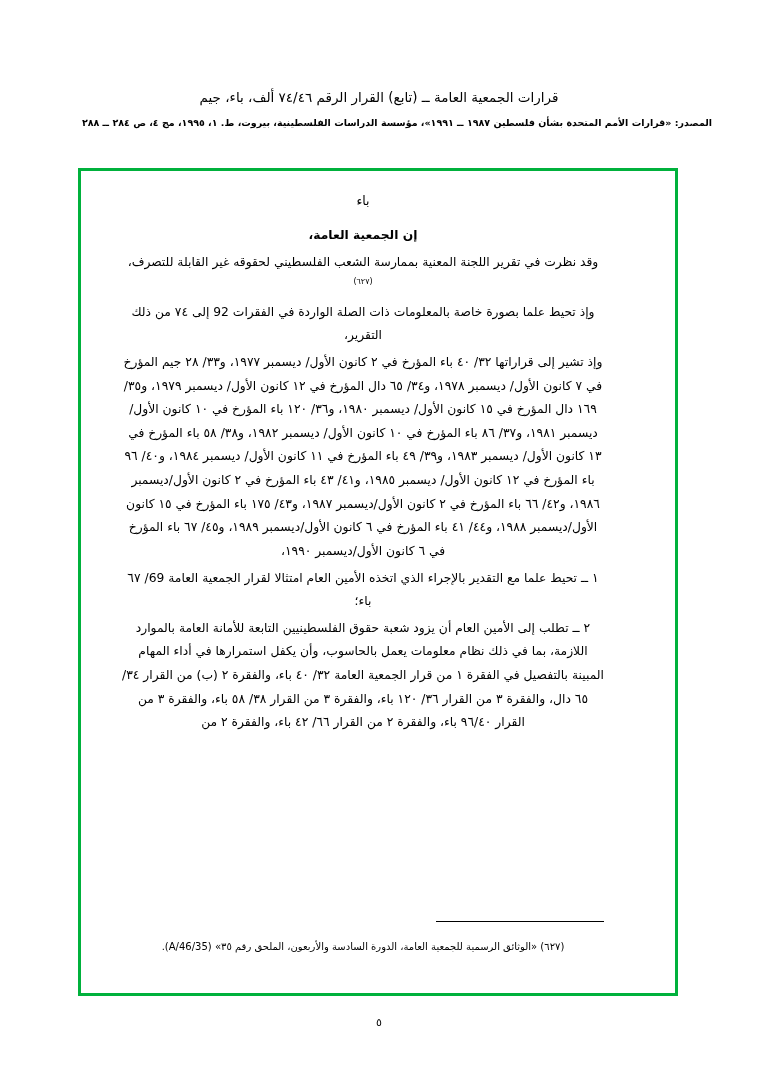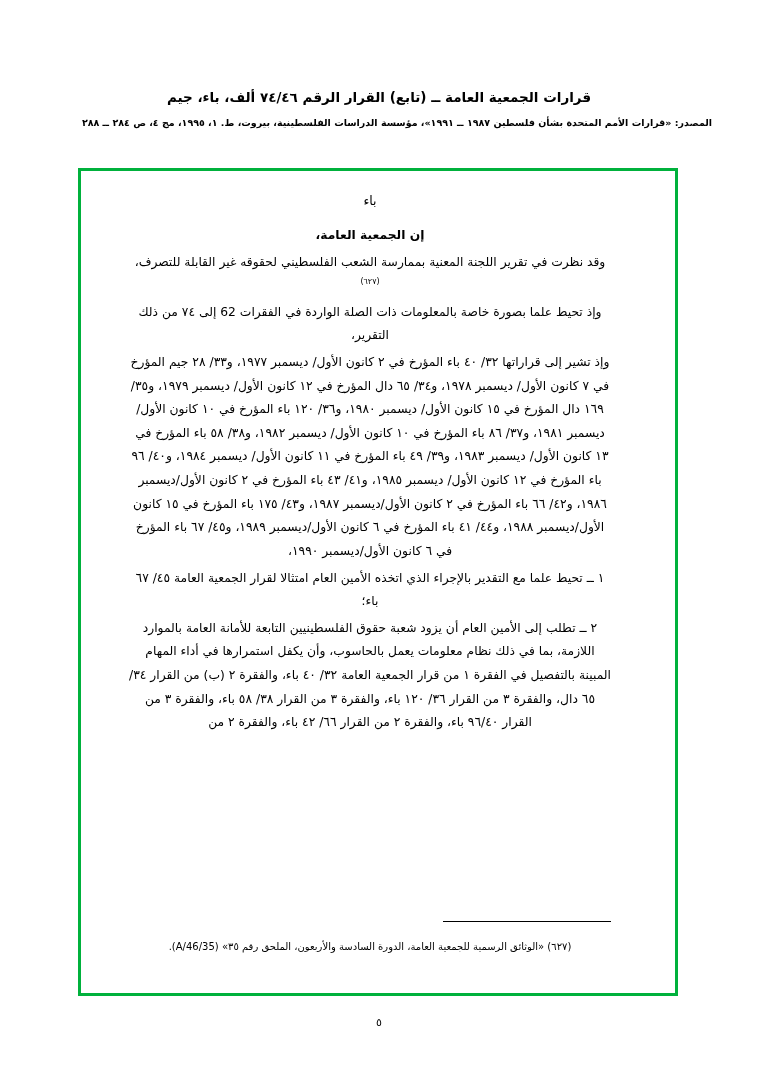--- a/index.html
+++ b/index.html
@@ -23,21 +23,21 @@
   }
   .header-block {
     position: absolute;
     top: 88px;
     left: 0;
     width: 758px;
     text-align: center;
   }
   .doc-title {
     font-size: 13.5px;
-    font-weight: bold;
+    font-weight: normal;
     letter-spacing: 0px;
     line-height: 1.4;
     direction: rtl;
   }
   .doc-source {
     margin-top: 9px;
     font-size: 9.5px;
     font-weight: bold;
     line-height: 1.4;
     direction: rtl;
@@ -49,21 +49,21 @@
     right: 80px;
     width: 600px;
     height: 828px;
     border: 3px solid #00b13c;
     box-sizing: border-box;
     background: #ffffff;
   }
   .frame-inner {
     position: absolute;
     top: 0;
-    right: 8px;
+    right: 15px;
     width: 100%;
     height: 100%;
     box-sizing: border-box;
     padding: 18px 56px 2px 56px;
   }
   .letter-mark {
     text-align: center;
     font-size: 12.5px;
     margin-top: 4px;
     margin-bottom: 16px;
@@ -131,23 +131,23 @@
   </div>
 
   <div class="frame">
     <div class="frame-inner">
 
       <div class="letter-mark">باء</div>
 
       <div class="body-text">
         <p class="para bold">إن الجمعية العامة،</p>
         <p class="para gap"><span>وقد نظرت في تقرير اللجنة المعنية بممارسة الشعب الفلسطيني لحقوقه غير القابلة للتصرف،</span><sup class="fn">(٦٢٧)</sup></p>
-        <p class="para gap">وإذ تحيط علما بصورة خاصة بالمعلومات ذات الصلة الواردة في الفقرات 62 إلى ٧٤ من ذلك التقرير،</p>
+        <p class="para gap">وإذ تحيط علما بصورة خاصة بالمعلومات ذات الصلة الواردة في الفقرات 92 إلى ٧٤ من ذلك التقرير،</p>
         <p class="para gap">وإذ تشير إلى قراراتها ٣٢/ ٤٠ باء المؤرخ في ٢ كانون الأول/ ديسمبر ١٩٧٧، و٣٣/ ٢٨ جيم المؤرخ في ٧ كانون الأول/ ديسمبر ١٩٧٨، و٣٤/ ٦٥ دال المؤرخ في ١٢ كانون الأول/ ديسمبر ١٩٧٩، و٣٥/ ١٦٩ دال المؤرخ في ١٥ كانون الأول/ ديسمبر ١٩٨٠، و٣٦/ ١٢٠ باء المؤرخ في ١٠ كانون الأول/ ديسمبر ١٩٨١، و٣٧/ ٨٦ باء المؤرخ في ١٠ كانون الأول/ ديسمبر ١٩٨٢، و٣٨/ ٥٨ باء المؤرخ في ١٣ كانون الأول/ ديسمبر ١٩٨٣، و٣٩/ ٤٩ باء المؤرخ في ١١ كانون الأول/ ديسمبر ١٩٨٤، و٤٠/ ٩٦ باء المؤرخ في ١٢ كانون الأول/ ديسمبر ١٩٨٥، و٤١/ ٤٣ باء المؤرخ في ٢ كانون الأول/ديسمبر ١٩٨٦، و٤٢/ ٦٦ باء المؤرخ في ٢ كانون الأول/ديسمبر ١٩٨٧، و٤٣/ ١٧٥ باء المؤرخ في ١٥ كانون الأول/ديسمبر ١٩٨٨، و٤٤/ ٤١ باء المؤرخ في ٦ كانون الأول/ديسمبر ١٩٨٩، و٤٥/ ٦٧ باء المؤرخ في ٦ كانون الأول/ديسمبر ١٩٩٠،</p>
-        <p class="para gap">١ ــ تحيط علما مع التقدير بالإجراء الذي اتخذه الأمين العام امتثالا لقرار الجمعية العامة ٤٥/ ٦٧ باء؛</p>
+        <p class="para gap">١ ــ تحيط علما مع التقدير بالإجراء الذي اتخذه الأمين العام امتثالا لقرار الجمعية العامة 69/ ٦٧ باء؛</p>
         <p class="para gap">٢ ــ تطلب إلى الأمين العام أن يزود شعبة حقوق الفلسطينيين التابعة للأمانة العامة بالموارد اللازمة، بما في ذلك نظام معلومات يعمل بالحاسوب، وأن يكفل استمرارها في أداء المهام المبينة بالتفصيل في الفقرة ١ من قرار الجمعية العامة ٣٢/ ٤٠ باء، والفقرة ٢ (ب) من القرار ٣٤/ ٦٥ دال، والفقرة ٣ من القرار ٣٦/ ١٢٠ باء، والفقرة ٣ من القرار ٣٨/ ٥٨ باء، والفقرة ٣ من القرار ٩٦/٤٠ باء، والفقرة ٢ من القرار ٦٦/ ٤٢ باء، والفقرة ٢ من</p>
       </div>
 
       <div class="footnote-wrap">
         <div class="footnote-rule"></div>
         <p class="footnote">(٦٢٧) «الوثائق الرسمية للجمعية العامة، الدورة السادسة والأربعون، الملحق رقم ٣٥» (A/46/35).</p>
       </div>
 
     </div>
   </div>

